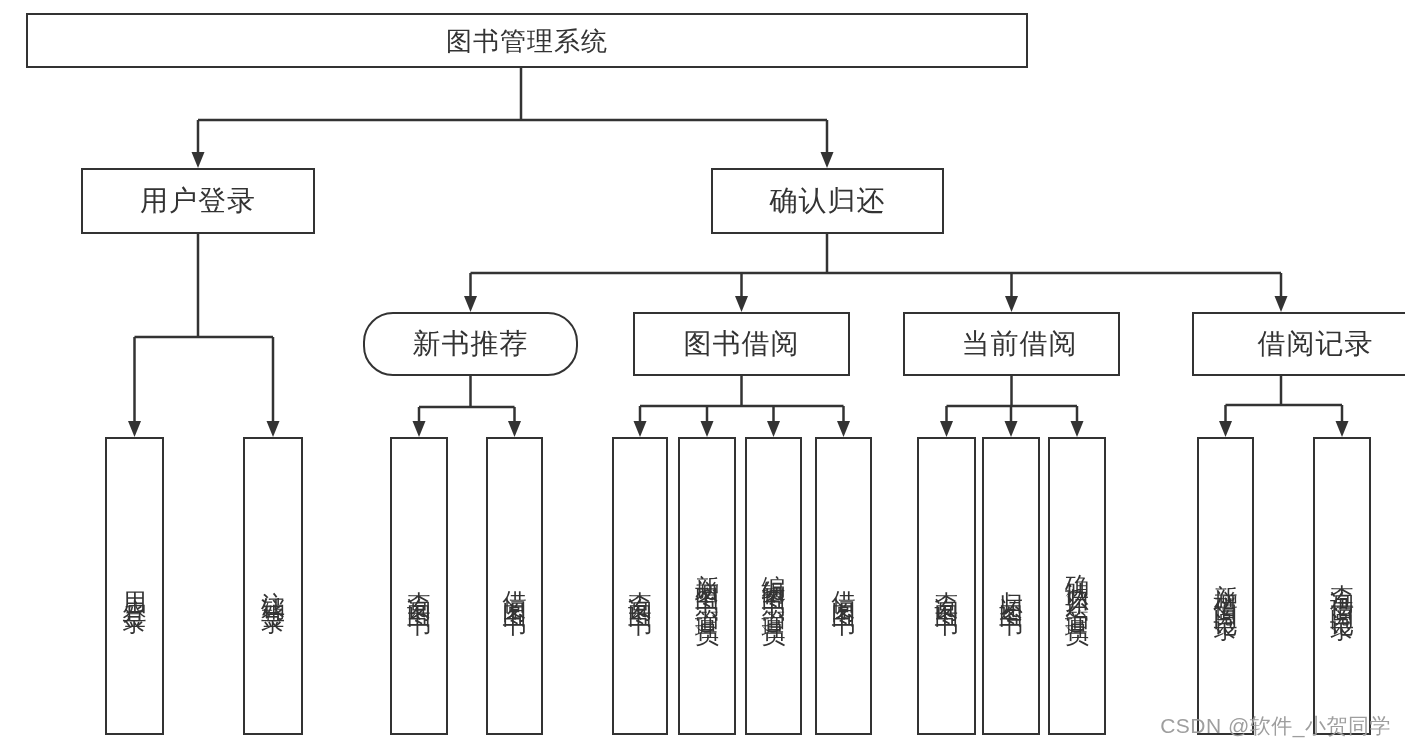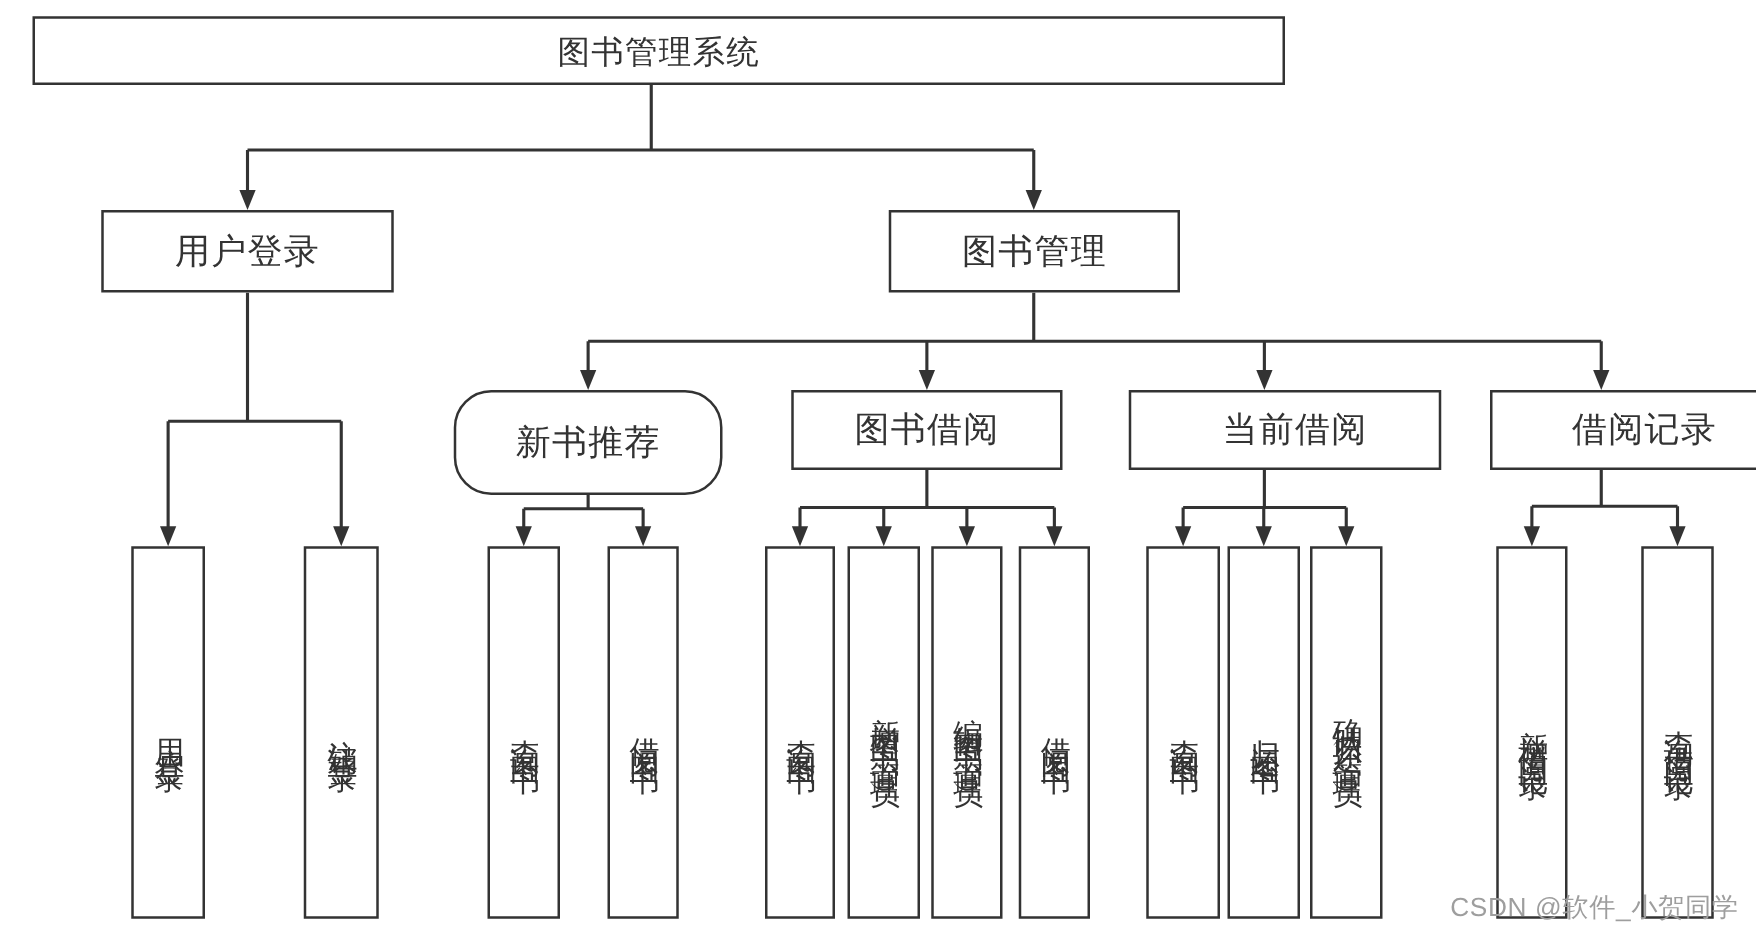--- a/index.html
+++ b/index.html
@@ -114,30 +114,30 @@
   </svg>
 
   <div class="box root" style="left:26px;top:13px;width:1002px;height:55px;">
     <span class="hlabel">图书管理系统</span>
   </div>
 
   <div class="box" style="left:81px;top:168px;width:234px;height:66px;">
     <span class="hlabel">用户登录</span>
   </div>
   <div class="box" style="left:711px;top:168px;width:233px;height:66px;">
-    <span class="hlabel">图书管理</span>
+    <span class="hlabel">确认归还</span>
   </div>
 
-  <div class="box" style="left:363px;top:312px;width:215px;height:84px;border-radius:30px;">
+  <div class="box" style="left:363px;top:312px;width:215px;height:64px;border-radius:30px;">
     <span class="hlabel">新书推荐</span>
   </div>
   <div class="box" style="left:633px;top:312px;width:217px;height:64px;">
     <span class="hlabel">图书借阅</span>
   </div>
-  <div class="box" style="left:903px;top:312px;width:250px;height:64px;padding-left:16px;">
+  <div class="box" style="left:903px;top:312px;width:217px;height:64px;padding-left:16px;">
     <span class="hlabel">当前借阅</span>
   </div>
   <div class="box" style="left:1164px;top:312px;width:247px;height:64px;margin-left:28px;">
     <span class="hlabel">借阅记录</span>
   </div>
 
   <div class="box vbox" style="left:105px;top:437px;width:59px;height:298px;">
     <span class="vlabel">用户登录</span>
   </div>
   <div class="box vbox" style="left:243px;top:437px;width:60px;height:298px;">

